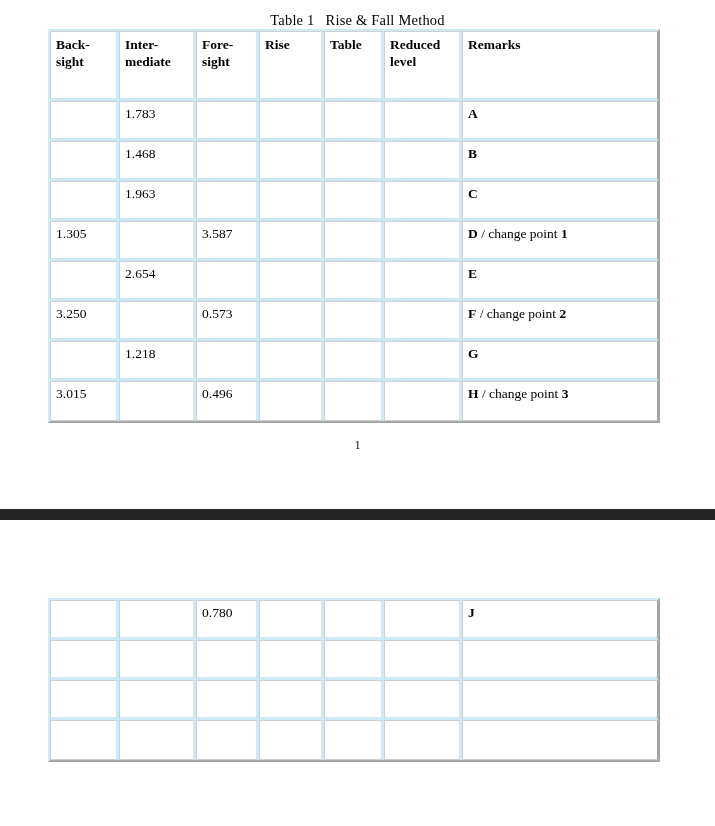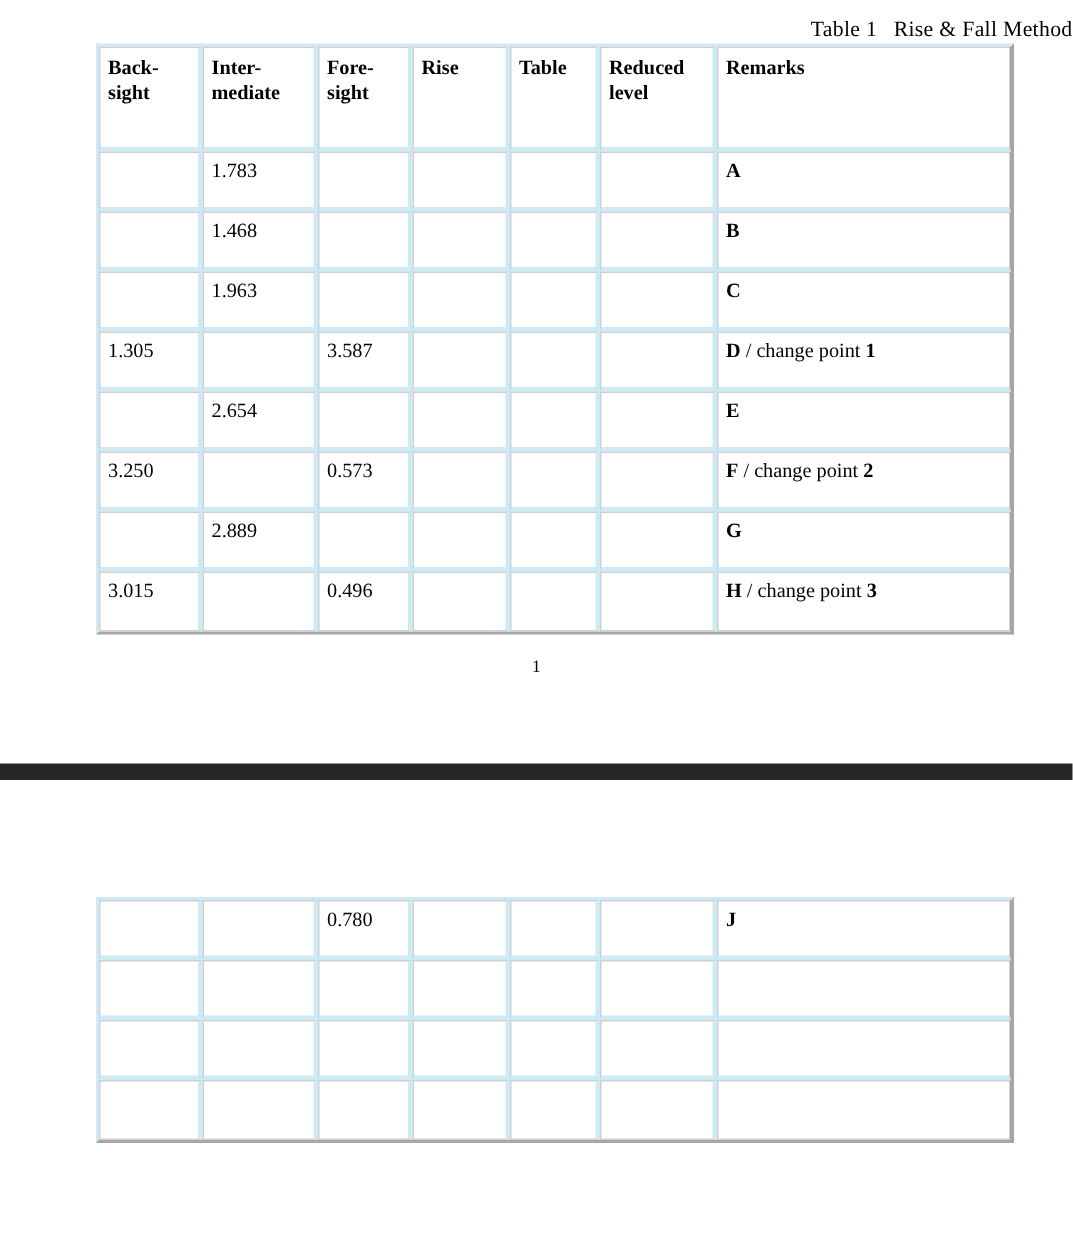--- a/index.html
+++ b/index.html
@@ -16,37 +16,37 @@
     overflow: hidden;
   }
 
   .page {
     position: relative;
     width: 715px;
   }
 
   
   .doc-title {
-    text-align: right;
+    text-align: center;
     font-size: 14.5px;
     font-weight: normal;
     letter-spacing: 0.2px;
     padding-top: 12px;
     padding-bottom: 0px;
     margin: 0;
     color: #000;
   }
   .doc-title .gap {
     display: inline-block;
     width: 11px;
   }
 
   
   .lvl-table-wrap {
-    margin-left: 64px;
+    margin-left: 48px;
     width: 540px;
   }
   table.lvl {
     border-collapse: separate;
     border-spacing: 0;
     width: 608px;
     table-layout: fixed;
     background: #ffffff;
     border-left: 2px solid #cdeaf5;
     border-top: 2px solid #cdeaf5;
@@ -215,21 +215,21 @@
             <td>3.250</td>
             <td></td>
             <td>0.573</td>
             <td></td>
             <td></td>
             <td></td>
             <td><span class="b">F</span><span> / change point </span><span class="b">2</span></td>
           </tr>
           <tr>
             <td></td>
-            <td>2.889</td>
+            <td>1.218</td>
             <td></td>
             <td></td>
             <td></td>
             <td></td>
             <td><span class="b">G</span></td>
           </tr>
           <tr>
             <td>3.015</td>
             <td></td>
             <td>0.496</td>

